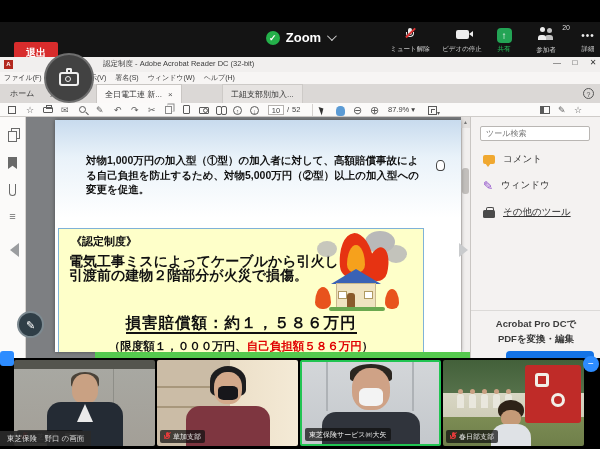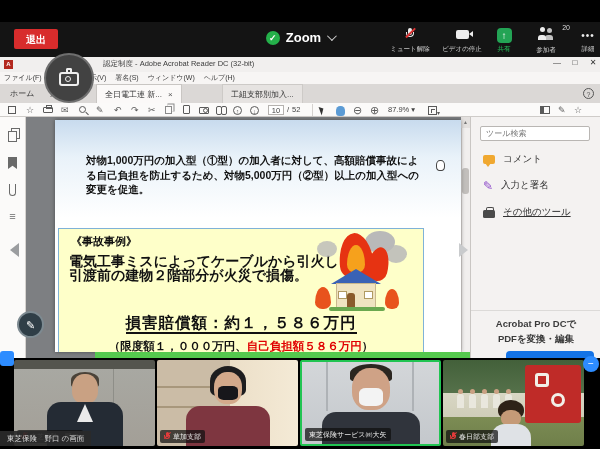--- a/index.html
+++ b/index.html
@@ -19,21 +19,21 @@
   .sb-wifi i:nth-child(1){width:12px;height:12px;margin-left:-6px;top:0;}
   .sb-wifi i:nth-child(2){width:6px;height:6px;margin-left:-3px;top:4px;}
   .sb-nav{width:0;height:0;border-left:4px solid transparent;border-right:4px solid transparent;border-bottom:8px solid #fff;transform:rotate(40deg);}
   .sb-batt-label{font-size:10px;font-weight:bold;}
   .sb-batt{position:relative;width:20px;height:10px;border:1px solid #9a9a9a;border-radius:2.5px;}
   .sb-batt i{position:absolute;left:1px;top:1px;bottom:1px;width:15px;background:#fff;border-radius:1.5px;}
   .sb-batt u{position:absolute;right:-3px;top:2.5px;width:2px;height:4px;background:#9a9a9a;border-radius:0 1px 1px 0;}
 
   
   .zoombar{position:absolute;left:0;top:22px;width:600px;height:35px;background:#141414;}
-  .z-leave{position:absolute;left:14px;top:7px;width:44px;height:20px;background:#d82c2c;color:#fff;border:none;border-radius:2px;font-size:10px;font-weight:bold;line-height:20px;text-align:center;}
+  .z-leave{position:absolute;left:14px;top:20px;width:44px;height:20px;background:#d82c2c;color:#fff;border:none;border-radius:2px;font-size:10px;font-weight:bold;line-height:20px;text-align:center;}
   .z-center{position:absolute;left:0;right:0;top:8px;display:flex;justify-content:center;align-items:center;gap:6px;}
   .z-shield{width:14px;height:14px;border-radius:50%;background:#24b04a;color:#fff;font-size:9px;line-height:14px;text-align:center;font-weight:bold;}
   .z-name{color:#fff;font-size:13px;font-weight:bold;}
   .z-chev{width:7px;height:7px;border-right:1.5px solid #cfcfcf;border-bottom:1.5px solid #cfcfcf;transform:rotate(45deg) translateY(-2px);}
   .zbtn{position:absolute;top:3px;width:52px;text-align:center;color:#d6d6d6;}
   .zbtn .lbl{display:block;font-size:6.5px;margin-top:2px;white-space:nowrap;}
   .zb-icon{display:inline-block;position:relative;height:15px;}
   .ic-mic{width:8px;height:11px;position:relative;margin-top:2px;}
   .ic-mic b{position:absolute;left:2px;top:0;width:4px;height:7px;background:#ededed;border-radius:2px;}
   .ic-mic u{position:absolute;left:0;top:4px;width:8px;height:5px;border:1px solid #ededed;border-top:none;border-radius:0 0 5px 5px;}
@@ -291,21 +291,21 @@
   </div>
   <div class="scrolltrack"></div>
   <div class="scrollup">▲</div>
   <div class="scrollthumb"></div>
 
   <div class="page">
     <div class="doc-para">対物1,000万円の加入型（①型）の加入者に対して、高額賠償事故によ
 る自己負担を防止するため、対物5,000万円（②型）以上の加入型への
 変更を促進。</div>
     <div class="casebox">
-      <div class="cb-title">《事故事例》</div>
+      <div class="cb-title">《認定制度》</div>
       <div class="cb-lines">電気工事ミスによってケーブルから引火し、
 引渡前の建物２階部分が火災で損傷。</div>
       <div class="fire">
         <span class="smoke" style="left:56px;top:0;width:30px;height:22px;"></span>
         <span class="smoke" style="left:76px;top:14px;width:22px;height:18px;opacity:.85;"></span>
         <span class="smoke" style="left:8px;top:10px;width:20px;height:16px;opacity:.8;"></span>
         <span class="flame" style="left:30px;top:2px;width:34px;height:46px;background:#e63312;transform:rotate(-6deg);"></span>
         <span class="flame" style="left:58px;top:16px;width:22px;height:34px;background:#e63312;transform:rotate(14deg);"></span>
         <span class="flame" style="left:38px;top:14px;width:18px;height:28px;background:#f6a11c;"></span>
         <span class="roof"></span>
@@ -330,21 +330,21 @@
   <div class="hand-cursor"></div>
 
   <div class="sidepanel">
     <input class="sp-search" placeholder="ツール検索" style="">
     <div class="sp-item" style="top:36px;">
       <span class="ic-comment"></span>
       <span>コメント</span>
     </div>
     <div class="sp-item" style="top:62px;">
       <span class="ic-fillsign">✎</span>
-      <span>入力と署名</span>
+      <span>ウィンドウ</span>
     </div>
     <div class="sp-item" style="top:89px;text-decoration:underline;">
       <span class="ic-tools"></span>
       <span>その他のツール</span>
     </div>
     <div class="sp-divider"></div>
     <div class="sp-promo" style="top:201px;">Acrobat Pro DCで</div>
     <div class="sp-promo" style="top:216px;">PDFを変換・編集</div>
     <div class="sp-bluebtn"></div>
   </div>

